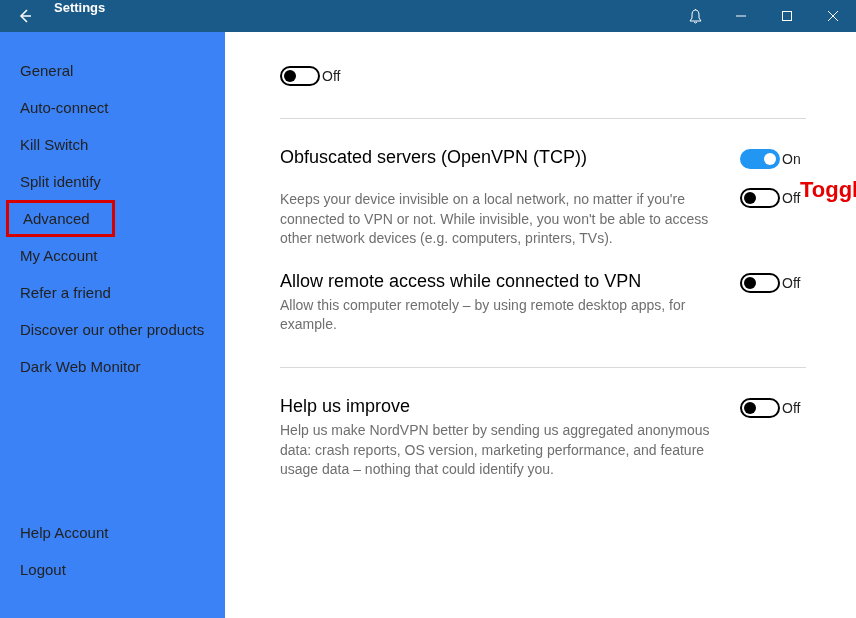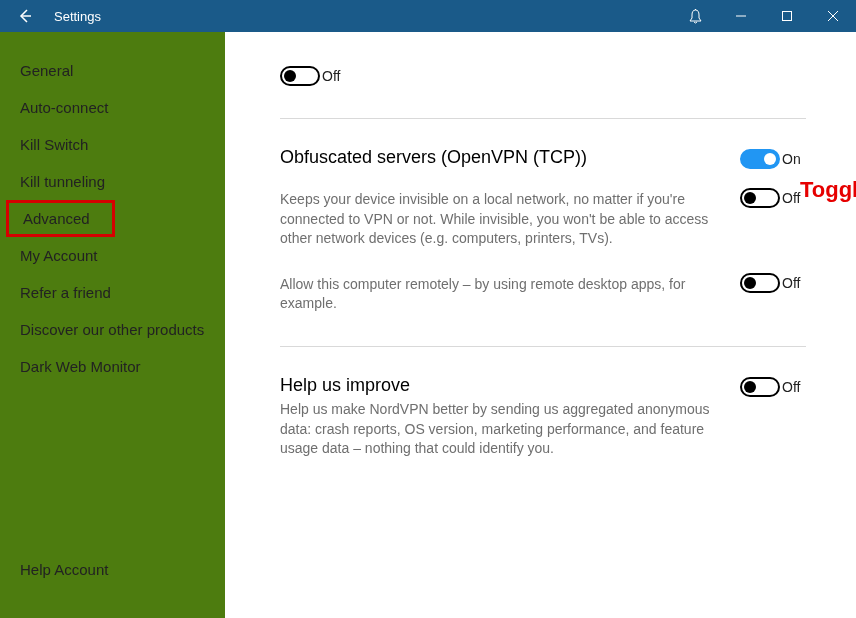--- a/index.html
+++ b/index.html
@@ -1,27 +1,27 @@
 <!DOCTYPE html>
 <html><head>
   <meta charset="utf-8">
   <style>
     * { margin: 0; padding: 0; box-sizing: border-box; font-family: "Segoe UI", Arial, sans-serif; }
     body { width: 856px; height: 618px; background: #fff; overflow: hidden; position: relative; }
     
     .titlebar { height: 32px; background: #1a5a89; color: #fff; display: flex; align-items: center; }
-    .titlebar-left { display: flex; align-items: center; flex: 1; }
+    .titlebar-left { display: flex; align-items: flex-start; flex: 1; font-weight: bold; }
     .back-btn { width: 50px; height: 32px; display: flex; align-items: center; justify-content: center; }
     .titlebar-title { font-size: 13px; margin-left: 4px; }
     .titlebar-right { display: flex; align-items: center; }
     .titlebar-icon { width: 46px; height: 32px; display: flex; align-items: center; justify-content: center; }
     
     .body-wrap { display: flex; height: calc(100% - 32px); }
     
-    .sidebar { width: 225px; background: #4d7c0f; padding: 20px 0; display: flex; flex-direction: column; }
+    .sidebar { width: 225px; background: #3b82f6; padding: 20px 0; display: flex; flex-direction: column; }
     .sidebar-items { flex: 1; }
     .sidebar-item { padding: 10px 20px; font-size: 15px; color: #222; cursor: pointer; }
     .sidebar-item.selected { border: 3px solid #d60000; margin-left: 6px; padding: 7px 22px 7px 14px; display: inline-block; }
     .sidebar-bottom { padding-bottom: 10px; }
     
     .main { flex: 1; padding: 18px 50px 0 55px; overflow-y: auto; position: relative; }
     .section { padding: 14px 0 18px 0; }
     .section-title { font-size: 18px; color: #000; margin-bottom: 2px; }
     .section-link { font-size: 15px; color: #1976c5; cursor: pointer; }
     .section-desc { font-size: 14px; color: #6f6f6f; margin-top: 4px; line-height: 1.4; }
@@ -73,29 +73,30 @@
     </div>
   </div>
 </div>
 
 <div class="body-wrap">
   <div class="sidebar">
     <div class="sidebar-items">
       <div class="sidebar-item">General</div>
       <div class="sidebar-item">Auto-connect</div>
       <div class="sidebar-item">Kill Switch</div>
-      <div class="sidebar-item">Kill tunneling</div>
+      <div class="sidebar-item">Split identify</div>
       <div><span class="sidebar-item selected">Advanced</span></div>
       <div class="sidebar-item">My Account</div>
       <div class="sidebar-item">Refer a friend</div>
       <div class="sidebar-item">Discover our other products</div>
       <div class="sidebar-item">Dark Web Monitor</div>
     </div>
     <div class="sidebar-bottom">
       <div class="sidebar-item">Help Account</div>
+      <div class="sidebar-item">Logout</div>
     </div>
   </div>
 
   <div class="main">
     <div class="section">
       <div class="section-row">
         <div class="toggle-wrap">
           <div class="toggle">
               <div class="toggle-knob"></div>
             </div>
@@ -130,20 +131,21 @@
               <div class="toggle-knob"></div>
             </div>
           <div class="toggle-label">Off</div>
         </div>
       </div>
     </div>
 
     <div class="section" style="padding-top:4px;">
       <div class="section-row">
         <div class="section-text">
+          <div class="section-title">Allow remote access while connected to VPN</div>
           <div class="section-desc">Allow this computer remotely – by using remote desktop apps, for example.</div>
         </div>
         <div class="toggle-wrap">
           <div class="toggle">
               <div class="toggle-knob"></div>
             </div>
           <div class="toggle-label">Off</div>
         </div>
       </div>
     </div>

